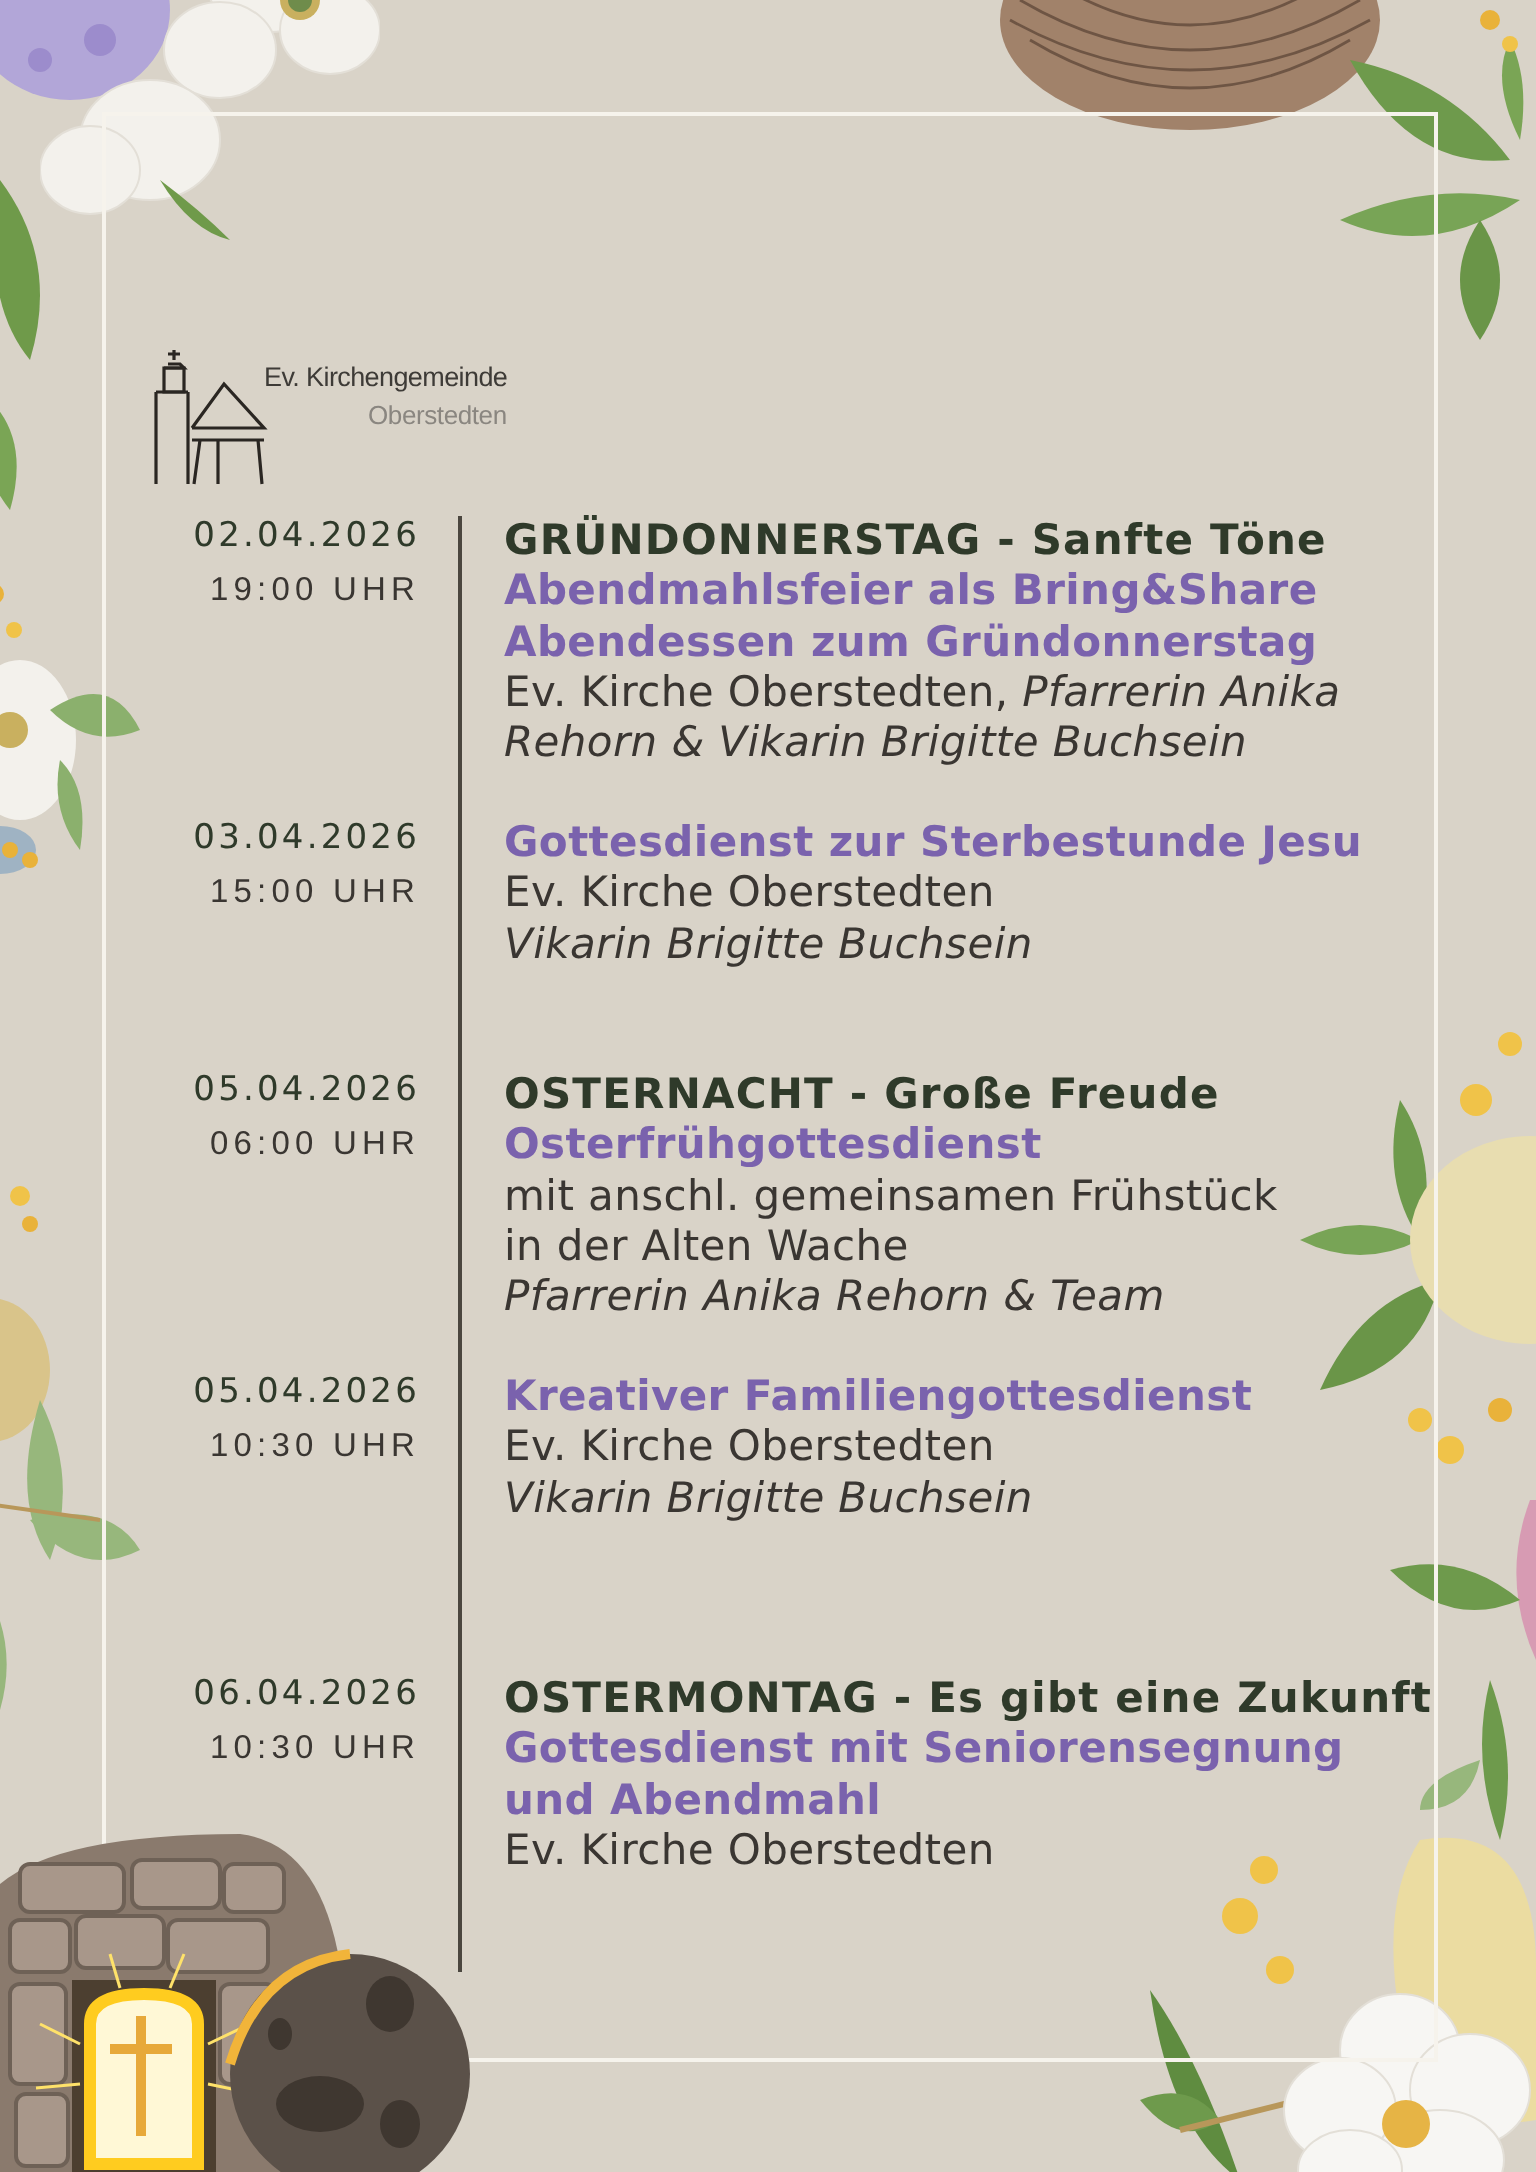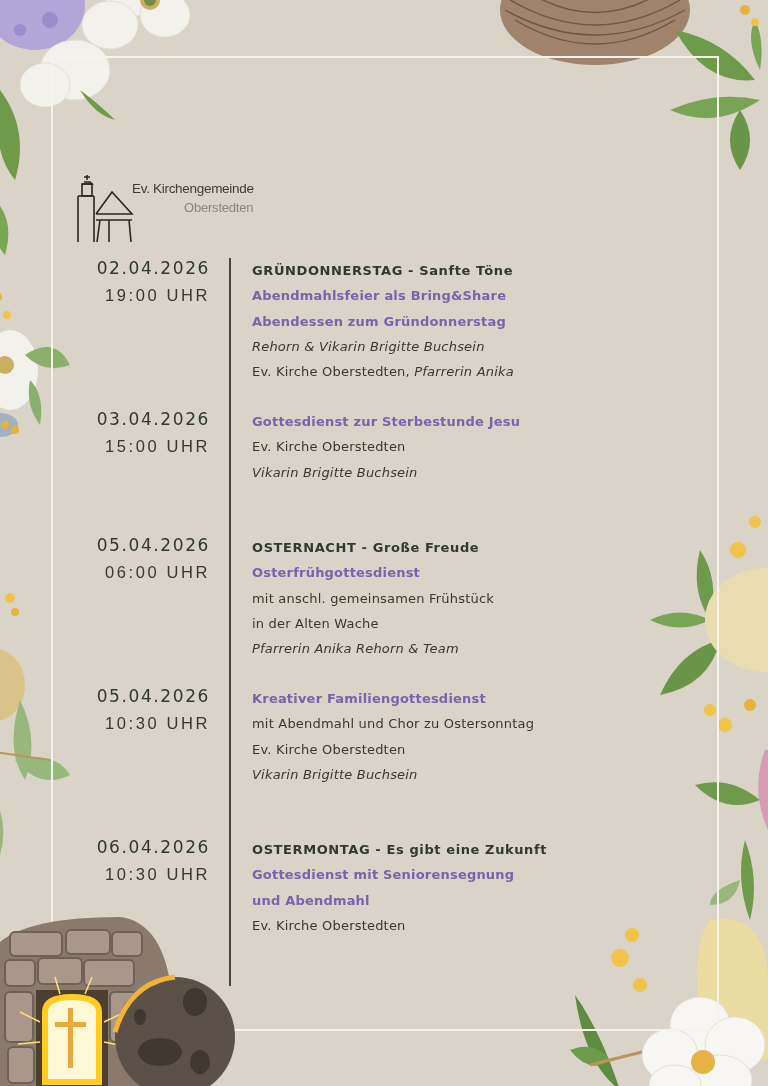--- a/index.html
+++ b/index.html
@@ -9,21 +9,21 @@
   .title-script{position:absolute;left:253px;top:60px;font-family:"DejaVu Serif","Liberation Serif",serif;font-style:italic;font-size:92px;line-height:100px;color:#7f8d80;letter-spacing:4px;font-weight:400;}
   .subtitle{position:absolute;left:338px;top:186px;font-family:"DejaVu Sans","Liberation Sans",sans-serif;font-weight:bold;font-size:24px;letter-spacing:5.2px;color:#7f8d80;}
   .logo{position:absolute;left:74px;top:172px;width:200px;height:74px;}
   .logo-l1{position:absolute;left:58px;top:9px;font-family:"Liberation Sans",sans-serif;font-size:13.5px;color:#3e3b37;letter-spacing:-0.3px;}
   .logo-l2{position:absolute;left:110px;top:28px;font-family:"Liberation Sans",sans-serif;font-size:13px;color:#8a8680;letter-spacing:-0.2px;}
   .divider{position:absolute;left:229px;top:258px;width:1.5px;height:728px;background:#4b463f;}
   .event{position:absolute;left:0;width:768px;}
   .date{position:absolute;right:558px;top:0;font-family:"DejaVu Sans",sans-serif;font-weight:normal;font-size:17px;letter-spacing:1.6px;color:#2f3a2a;white-space:nowrap;text-align:right;}
   .time{position:absolute;right:558px;top:28px;font-family:Liberation Sans, sans-serif;font-size:16.5px;letter-spacing:2.6px;color:#3a3632;white-space:nowrap;text-align:right;}
   .info{position:absolute;left:252px;top:0;width:460px;}
-  .line{display:block;white-space:nowrap;font-size:13px;line-height:25.3px;letter-spacing:0.2px;}
+  .line{display:block;white-space:nowrap;font-size:21px;line-height:25.3px;letter-spacing:0.2px;}
   .hdr{font-weight:bold;color:#2f3a2a;letter-spacing:0.6px;}
   .pur{font-weight:bold;color:#7a62ad;}
   .reg{color:#3a3632;}
   .ital{font-style:italic;color:#3a3632;}
   .deco{position:absolute;}
 </style>
 </head>
 <body>
 
 <div class="poster">
@@ -179,22 +179,22 @@
 
   <div class="divider"></div>
 
   <div class="event" style="top:258px">
     <div class="date">02.04.2026</div>
     <div class="time">19:00 UHR</div>
     <div class="info">
       <span class="line hdr">GRÜNDONNERSTAG - Sanfte Töne</span>
       <span class="line pur">Abendmahlsfeier als Bring&amp;Share</span>
       <span class="line pur">Abendessen zum Gründonnerstag</span>
+      <span class="line"><span class="reg">Ev. Kirche Oberstedten, </span><span class="ital">Pfarrerin Anika</span></span>
       <span class="line ital">Rehorn &amp; Vikarin Brigitte Buchsein</span>
-      <span class="line"><span class="reg">Ev. Kirche Oberstedten, </span><span class="ital">Pfarrerin Anika</span></span>
     </div>
   </div>
 
   <div class="event" style="top:409px">
     <div class="date">03.04.2026</div>
     <div class="time">15:00 UHR</div>
     <div class="info">
       <span class="line pur">Gottesdienst zur Sterbestunde Jesu</span>
       <span class="line reg">Ev. Kirche Oberstedten</span>
       <span class="line ital">Vikarin Brigitte Buchsein</span>
@@ -211,21 +211,20 @@
       <span class="line reg">in der Alten Wache</span>
       <span class="line ital">Pfarrerin Anika Rehorn &amp; Team</span>
     </div>
   </div>
 
   <div class="event" style="top:686px">
     <div class="date">05.04.2026</div>
     <div class="time">10:30 UHR</div>
     <div class="info">
       <span class="line pur">Kreativer Familiengottesdienst</span>
-      <span class="line reg">mit Abendmahl und Chor zu Ostersonntag</span>
       <span class="line reg">Ev. Kirche Oberstedten</span>
       <span class="line ital">Vikarin Brigitte Buchsein</span>
     </div>
   </div>
 
   <div class="event" style="top:837px">
     <div class="date">06.04.2026</div>
     <div class="time">10:30 UHR</div>
     <div class="info">
       <span class="line hdr">OSTERMONTAG - Es gibt eine Zukunft</span>

